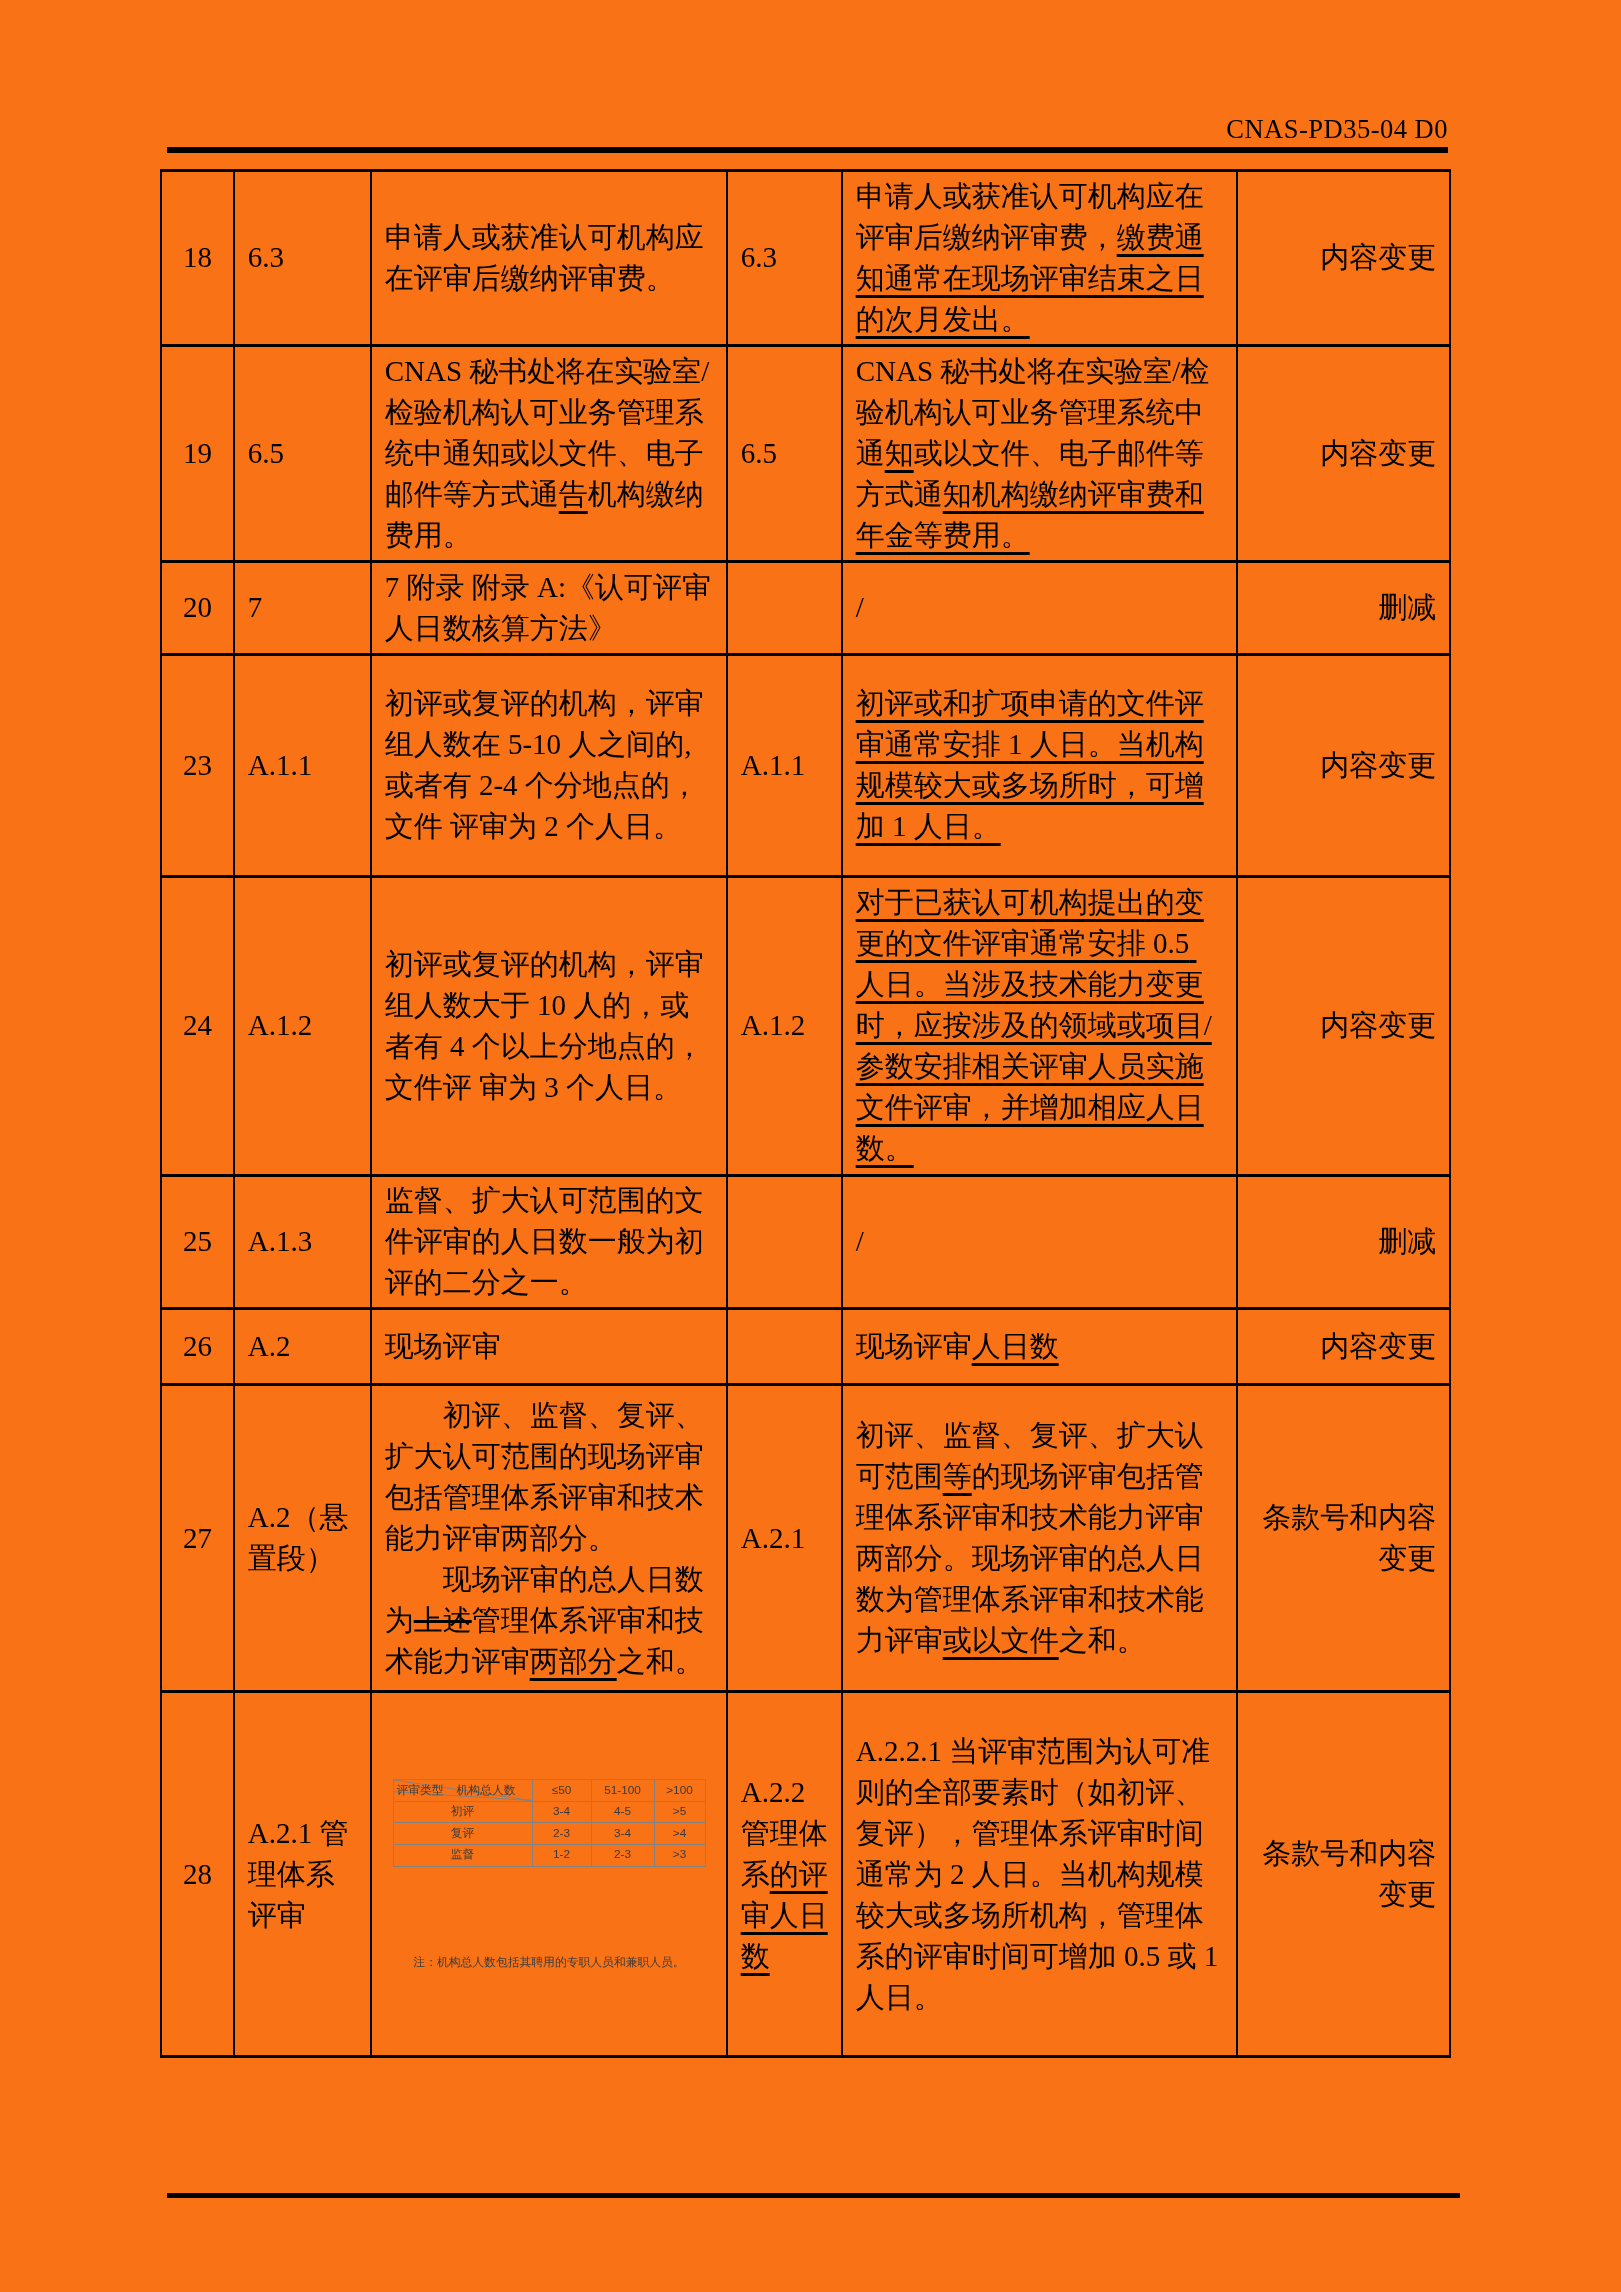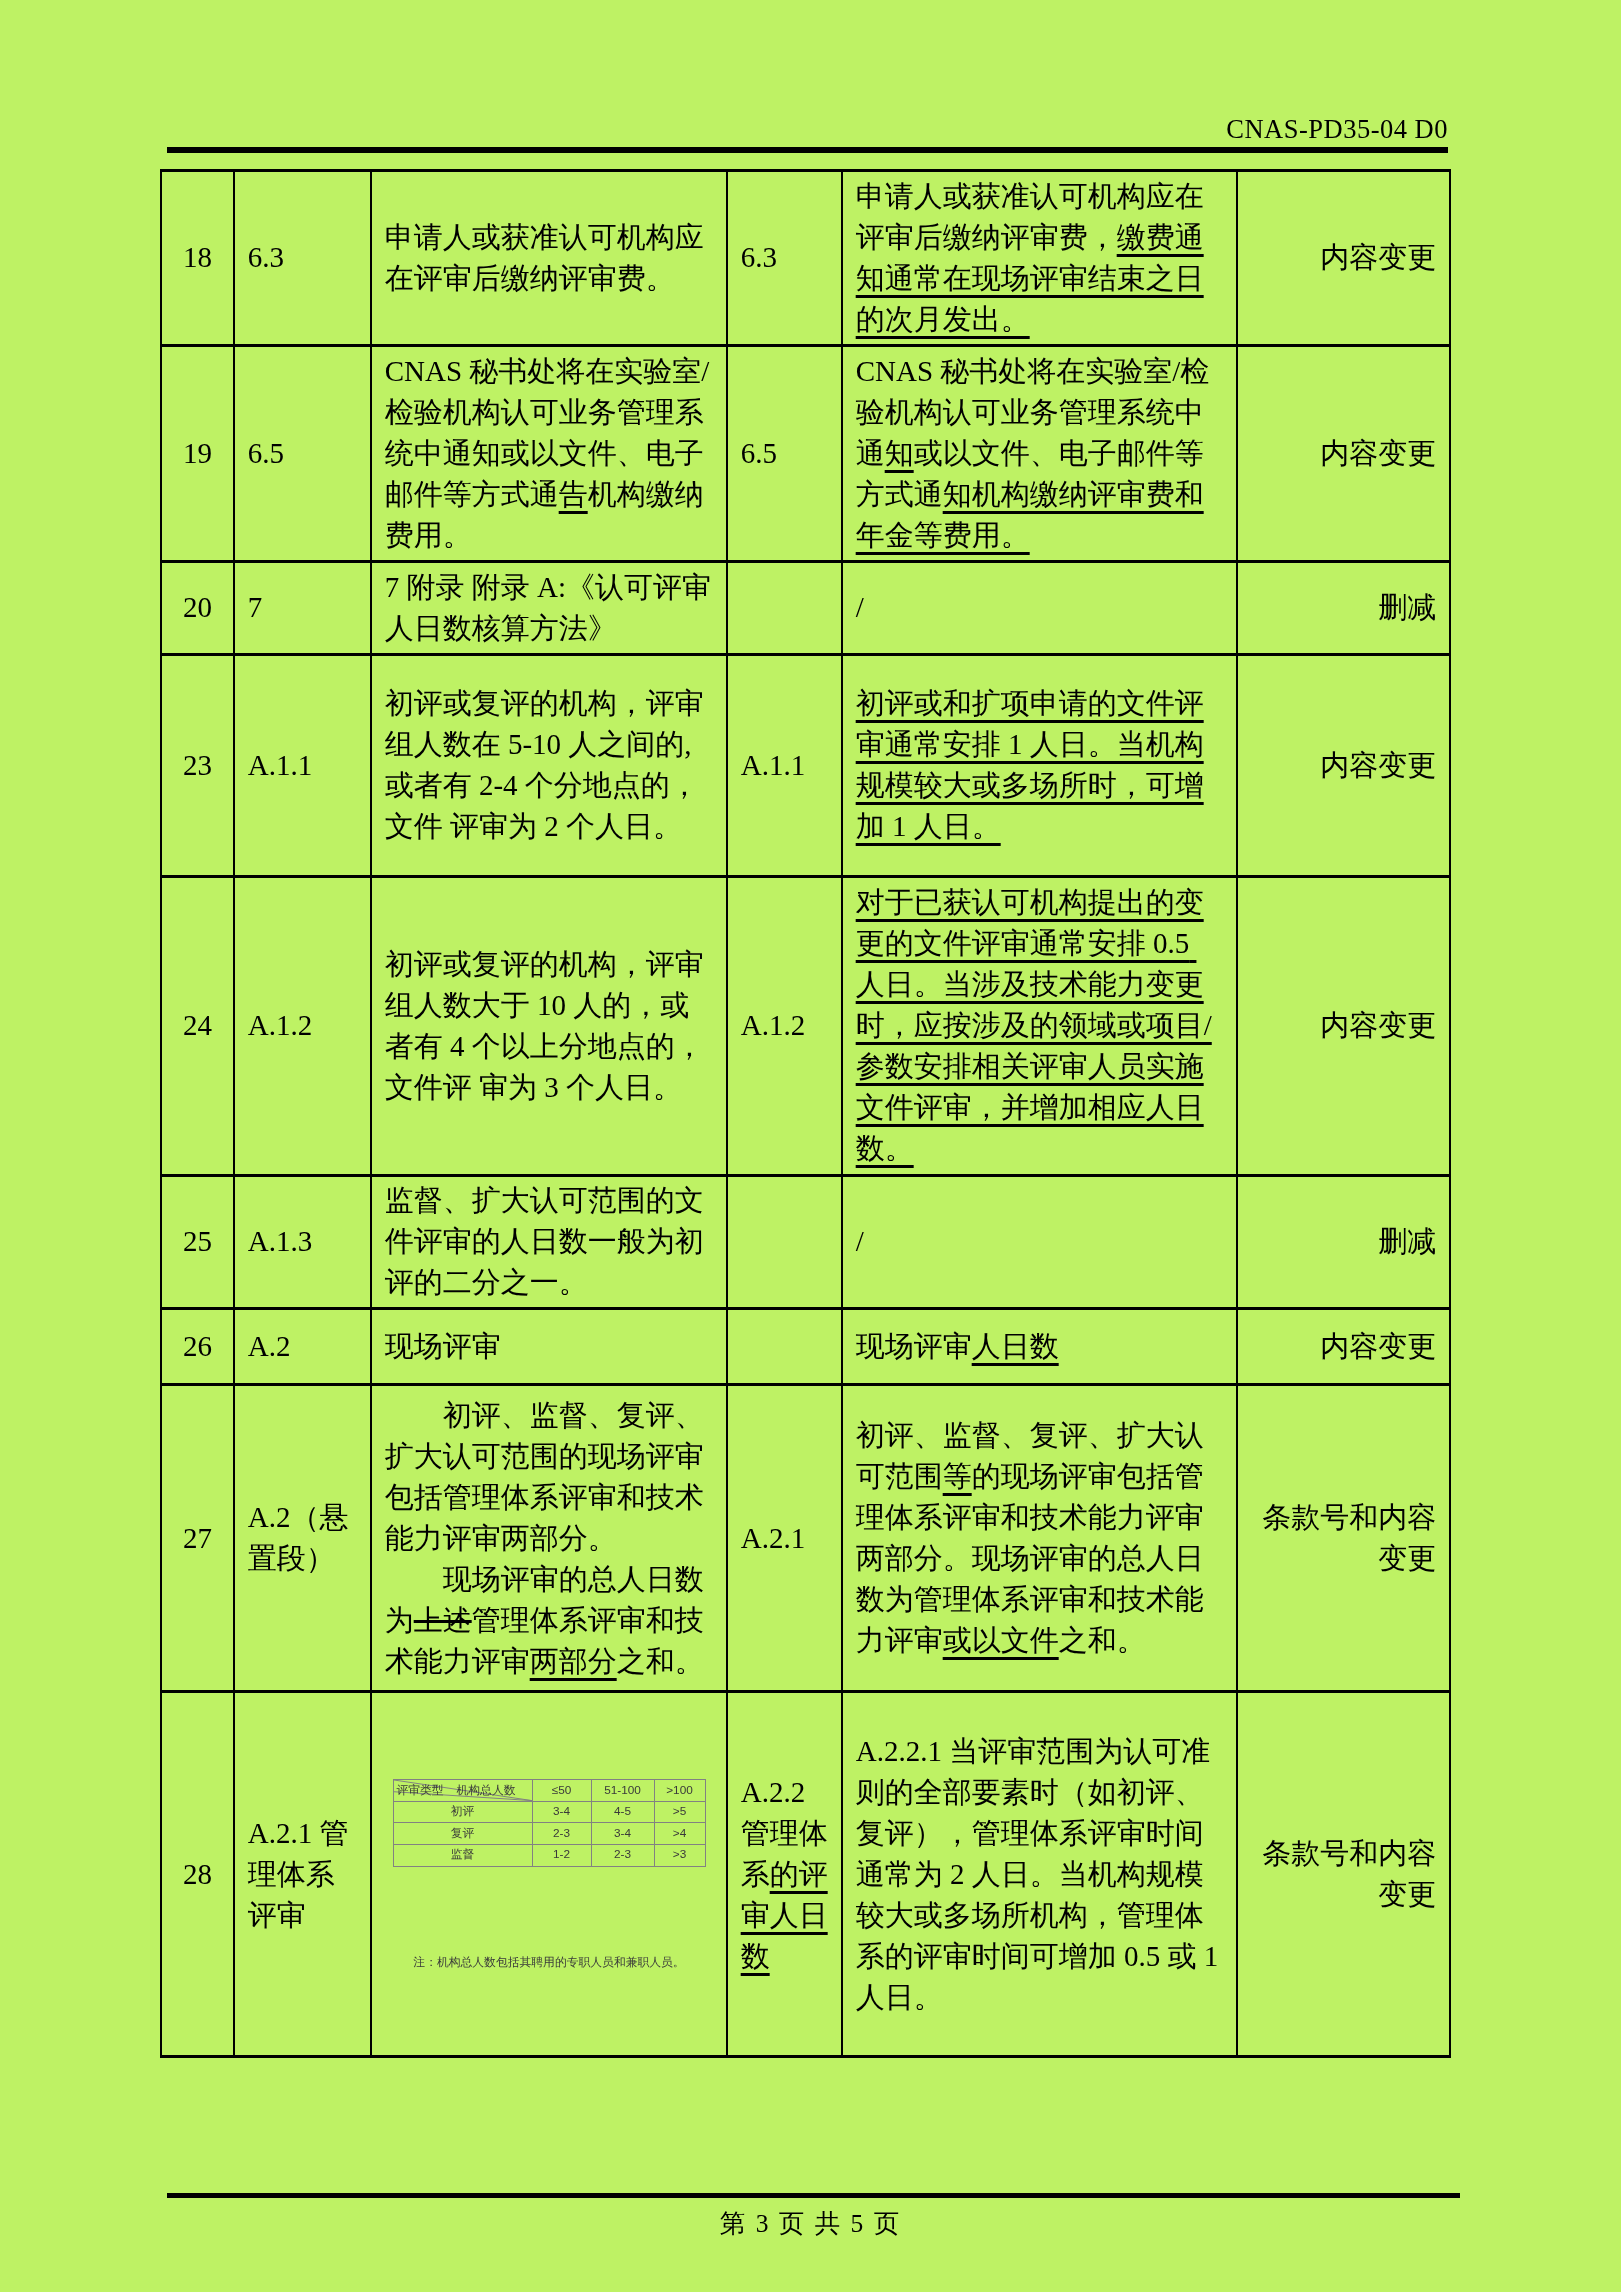--- a/index.html
+++ b/index.html
@@ -1,19 +1,19 @@
 <!DOCTYPE html>
 <html><head>
 <meta charset="utf-8">
 <style>
   html,body{margin:0;padding:0;background:#888;}
   .page{
     position:relative;
     width:1621px;height:2293px;
-    background:#bef264;
+    background:#f97316;
     font-family:"Liberation Serif","DejaVu Serif",serif;
     color:#000;
     overflow:hidden;
   }
   .doc-code{
     position:absolute;top:114px;right:173px;
     font-size:26.5px;letter-spacing:0.5px;
   }
   .header-rule{
     position:absolute;top:147px;left:167px;right:173px;height:5.9px;background:#000;
@@ -200,16 +200,15 @@
           </td>
           <td class="c-newclause" style="white-space:pre-wrap;"><span>A.2.2 管理体系</span><span class="u">的评审人日数</span></td>
           <td class="c-newtext"><span>A.2.2.1 当评审范围为认可准则的全部要素时（如初评、复评），管理体系评审时间通常为 2 人日。当机构规模较大或多场所机构，管理体系的评审时间可增加 0.5 或 1 人日。</span></td>
           <td class="c-change">条款号和内容变更</td>
         </tr>
       </tbody>
     </table>
   </div>
 
   <div class="footer-rule"></div>
-  <div class="footer-text">第 3 页 共 5 页</div>
 
 </div>
 
 
 </body></html>

